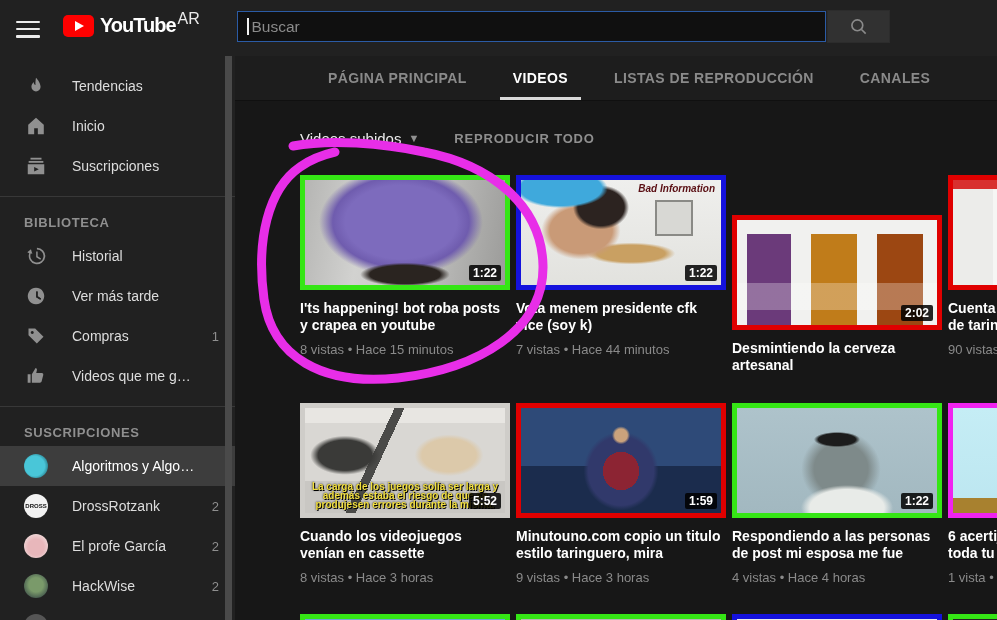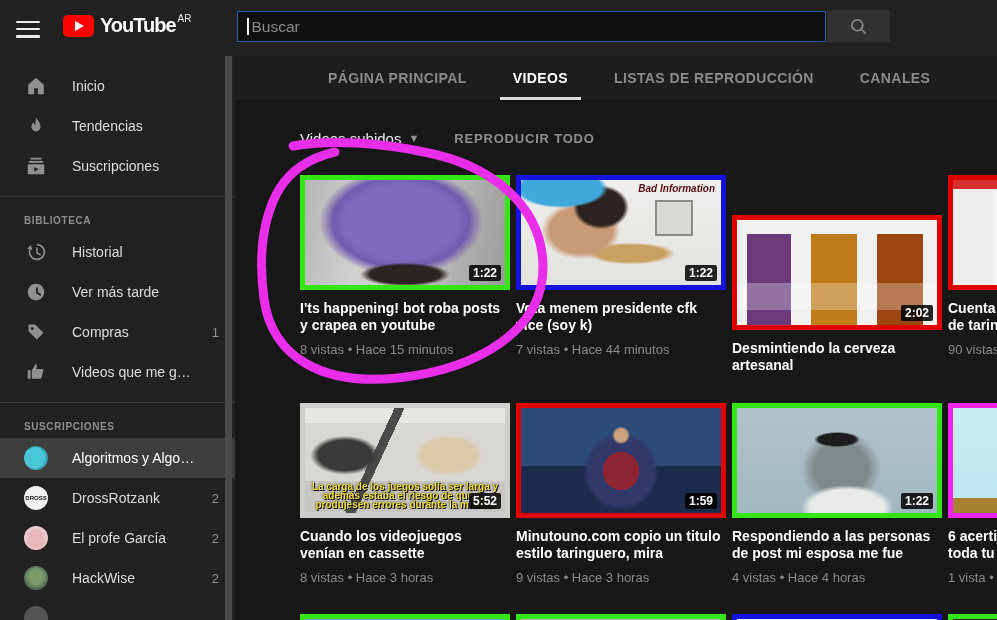--- a/index.html
+++ b/index.html
@@ -8,39 +8,39 @@
   .page { position:relative; width:997px; height:620px; background:#171717; }
 
   
   .header { position:absolute; left:0; top:0; width:997px; height:56px; background:#212121; z-index:20; }
   .hamburger { position:absolute; left:16px; top:16px; width:26px; height:24px; cursor:pointer; }
   .hamburger i { display:block; width:24px; height:2.6px; background:#ececec; margin:4.6px 0; border-radius:1px; }
   .logo { position:absolute; left:63px; top:14px; display:flex; align-items:center; cursor:pointer; }
   .logo-badge { width:31px; height:22px; background:#ff0000; border-radius:5px; display:flex; align-items:center; justify-content:center; margin-right:6px; }
   .logo-badge .tri { width:0; height:0; border-left:9px solid #fff; border-top:5.5px solid transparent; border-bottom:5.5px solid transparent; margin-left:2px; }
   .logo-word { color:#fff; font-size:20px; font-weight:bold; letter-spacing:-1px; }
-  .logo-sup { color:#eaeaea; font-size:10px; font-weight:normal; letter-spacing:0; margin-left:2px; position:relative; top:-7px; }
+  .logo-sup { color:#eaeaea; font-size:16px; font-weight:normal; letter-spacing:0; margin-left:2px; position:relative; top:-7px; }
   .searchbox { position:absolute; left:237px; top:11px; width:589px; height:31px; background:#101010;
     border:1px solid #2b5ba5; display:flex; align-items:center; padding-left:9px; }
   .caret { width:1.5px; height:17px; background:#f1f1f1; margin-right:3px; }
   .search-ph { color:#8b8b8b; font-size:15.5px; }
   .search-btn { position:absolute; left:827px; top:10px; width:63px; height:33px; background:#313131;
     border:1px solid #2c2c2c; display:flex; align-items:center; justify-content:center; cursor:pointer; }
 
   
   .sidebar { position:absolute; left:0; top:56px; width:235px; height:564px; background:#212121; z-index:10; padding-top:10px; }
   .sb-scroll { position:absolute; right:3px; top:-6px; width:7px; height:576px; background:#4a4a4a; border-radius:3px; }
   .sb-item { display:flex; align-items:center; height:40px; padding:0 16px 0 24px; cursor:pointer; }
   .sb-item .sb-ico { width:24px; height:24px; margin-right:24px; flex:none; display:flex; align-items:center; justify-content:center; }
   .sb-item .sb-label { color:#dddddd; font-size:14px; white-space:nowrap; overflow:hidden; flex:1; }
   .sb-item .sb-badge { color:#8f8f8f; font-size:13px; margin-left:8px; }
   .sb-item.selected { background:#3d3d3d; }
   .sb-item.selected .sb-label { color:#ffffff; }
   .sb-divider { height:1px; background:#383838; margin:10px 0; }
-  .sb-header { color:#8f8f8f; font-size:10px; font-weight:bold; letter-spacing:0.6px; padding:8px 24px 6px 24px; }
+  .sb-header { color:#8f8f8f; font-size:13px; font-weight:bold; letter-spacing:0.6px; padding:8px 24px 6px 24px; }
   .avatar { width:24px; height:24px; border-radius:50%; flex:none; margin-right:24px; display:flex; align-items:center; justify-content:center; overflow:hidden; }
   .av-algo { background:radial-gradient(circle at 45% 50%, #49c6d8 0 55%, #0d3b46 100%); }
   .av-dross { background:#f2f2f2; color:#111; font-size:6px; font-weight:bold; }
   .av-profe { background:radial-gradient(circle at 50% 55%, #e8b7bb 0 45%, #f4f0ee 100%); }
   .av-hack { background:radial-gradient(circle at 50% 45%, #7a9a6a 0 40%, #24303c 100%); }
   .av-part { background:#555; }
   svg.glyph { fill:#909090; }
 
   
   .main { position:absolute; left:235px; top:56px; width:762px; height:564px; overflow:hidden; background:#171717; }
@@ -151,33 +151,33 @@
       <svg width="20" height="20" viewBox="0 0 24 24">
         <circle cx="10" cy="10" r="6.5" fill="none" stroke="#8a8a8a" stroke-width="2"></circle>
         <line x1="15" y1="15" x2="20" y2="20" stroke="#8a8a8a" stroke-width="2"></line>
       </svg>
     </div>
   </div>
 
   <div class="sidebar">
     <div class="sb-item">
       <span class="sb-ico">
+        <svg class="glyph" width="20" height="20" viewBox="0 0 24 24">
+            <path d="M12 2 C12 2 17.5 7.5 17.5 13 A5.5 5.5 0 0 1 6.5 13 C6.5 10.5 8 8.5 9.3 7.2 C9.3 9.2 10.2 10.6 11.4 10.8 C11.1 7.6 11.6 4.4 12 2 Z"></path>
+          </svg>
+      </span>
+      <span class="sb-label">Tendencias</span>
+    </div>
+    <div class="sb-item">
+      <span class="sb-ico">
         <svg class="glyph" width="22" height="22" viewBox="0 0 24 24">
             <path d="M12 3 L3.5 10.5 V21 H10 V14.5 H14 V21 H20.5 V10.5 Z"></path>
           </svg>
       </span>
       <span class="sb-label">Inicio</span>
-    </div>
-    <div class="sb-item">
-      <span class="sb-ico">
-        <svg class="glyph" width="20" height="20" viewBox="0 0 24 24">
-            <path d="M12 2 C12 2 17.5 7.5 17.5 13 A5.5 5.5 0 0 1 6.5 13 C6.5 10.5 8 8.5 9.3 7.2 C9.3 9.2 10.2 10.6 11.4 10.8 C11.1 7.6 11.6 4.4 12 2 Z"></path>
-          </svg>
-      </span>
-      <span class="sb-label">Tendencias</span>
     </div>
     <div class="sb-item">
       <span class="sb-ico">
         <svg class="glyph" width="22" height="22" viewBox="0 0 24 24">
           <rect x="6" y="3" width="12" height="2"></rect>
             <rect x="4" y="6.5" width="16" height="2"></rect>
           <path d="M3 10 H21 V21 H3 Z M10 13 V18 L15 15.5 Z" fill-rule="evenodd"></path>
         </svg>
       </span>
       <span class="sb-label">Suscripciones</span>

